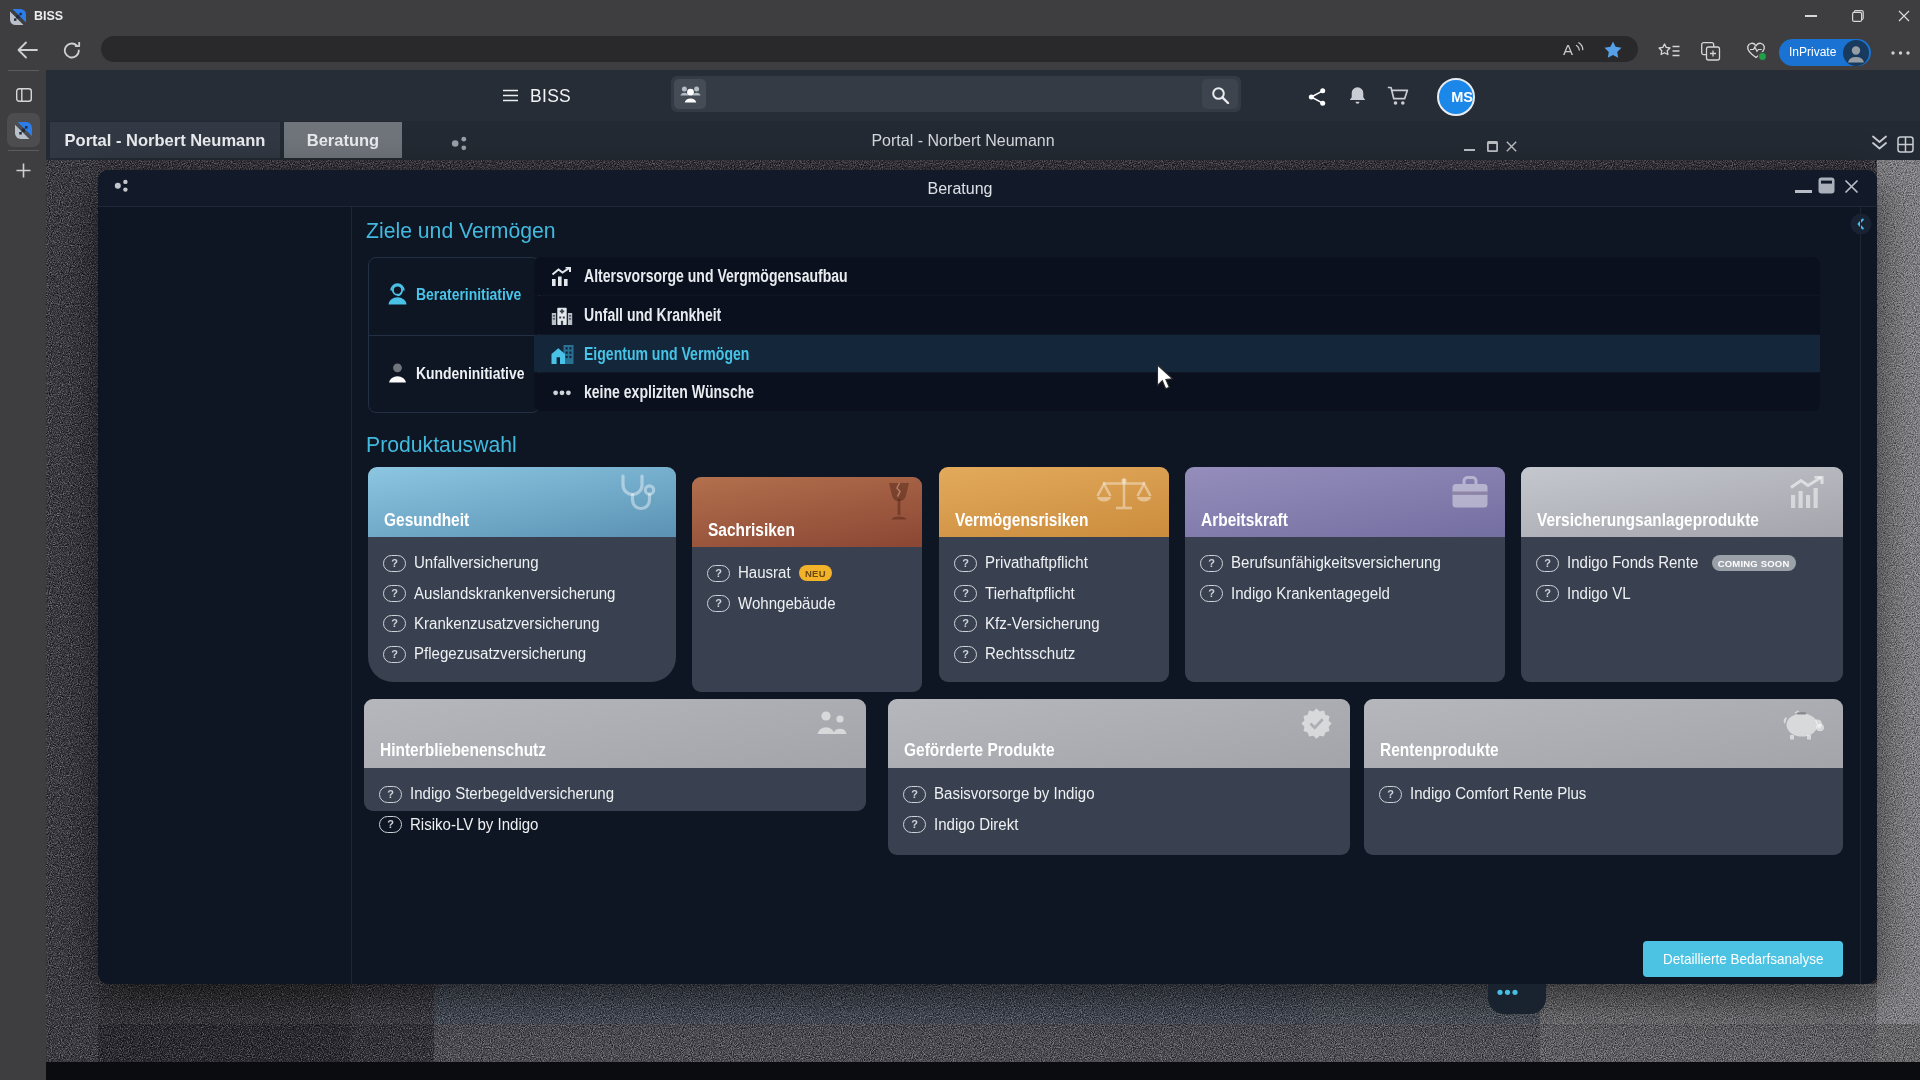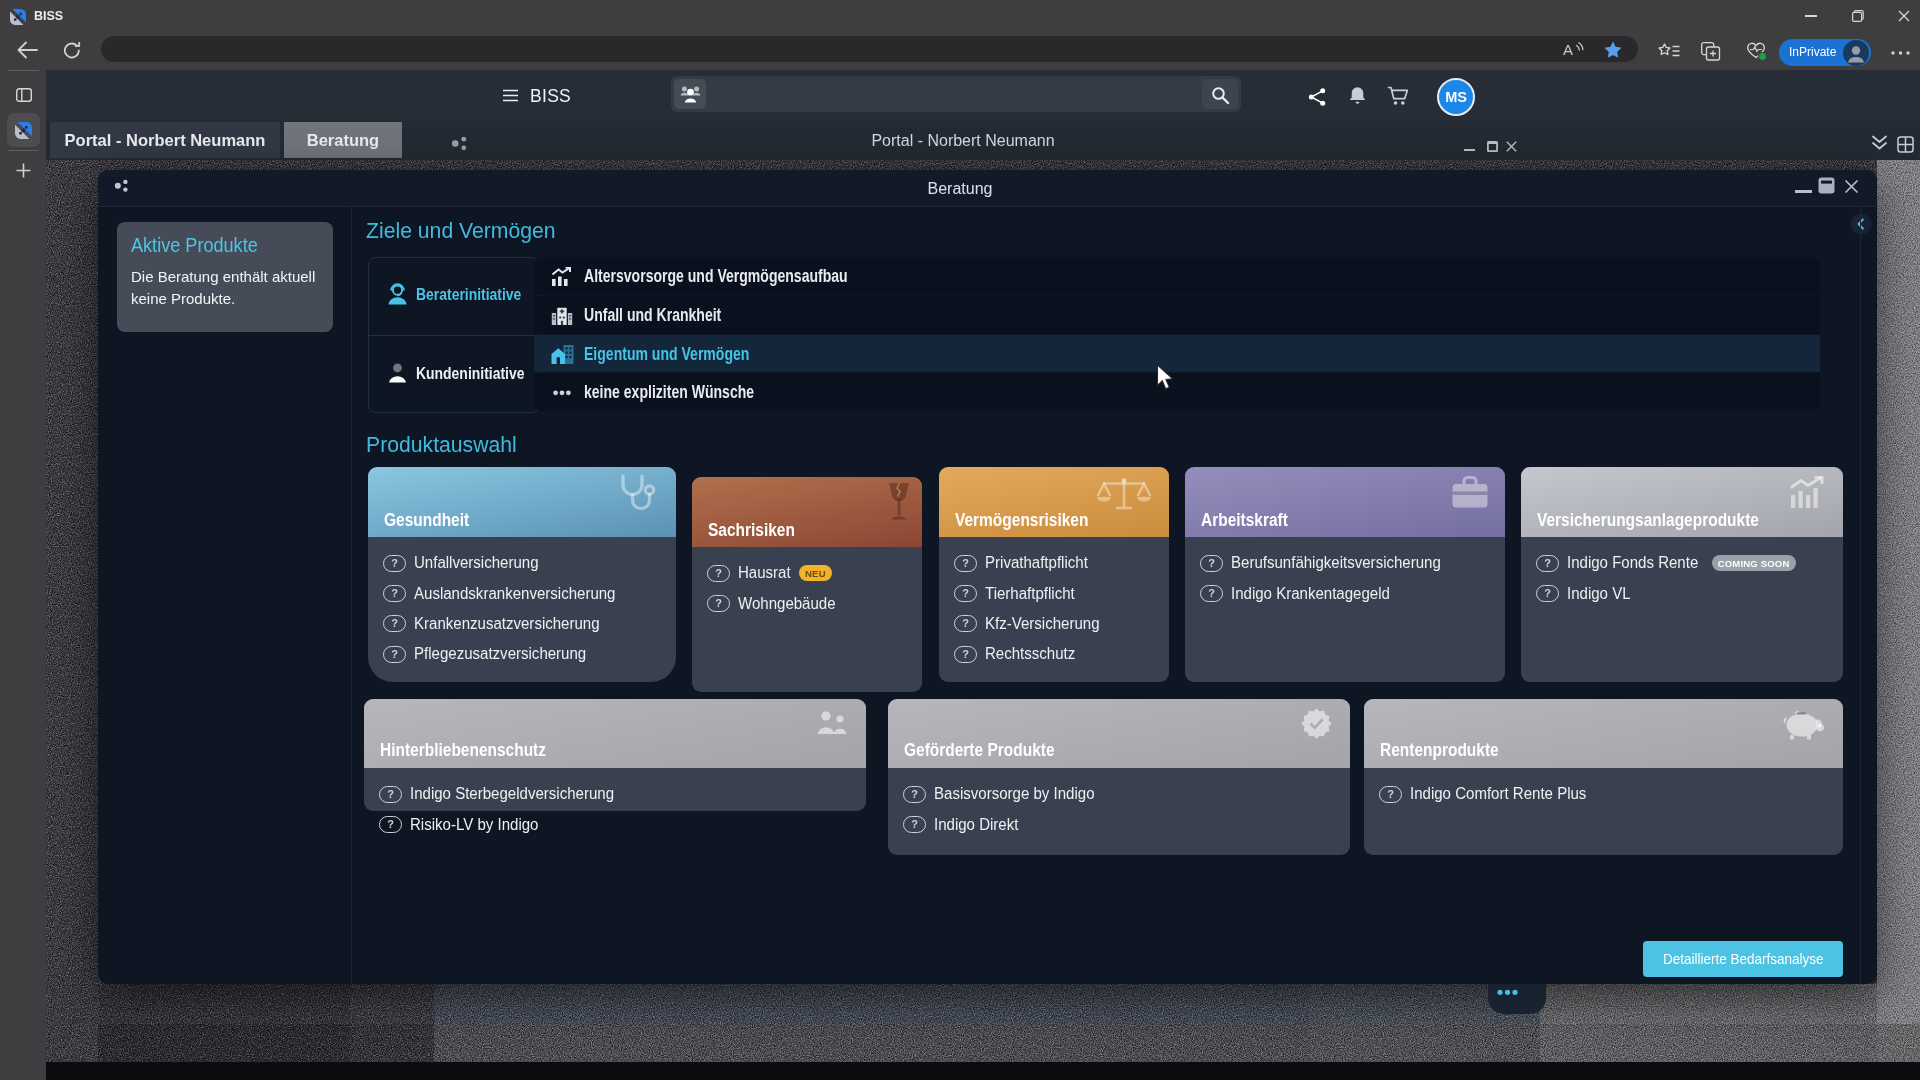--- a/index.html
+++ b/index.html
@@ -12,21 +12,21 @@
   #urlpill { left:101px; top:36px; width:1537px; height:26px; background:#29292b; border-radius:13px; }
   #inprivate { left:1779px; top:39px; width:92px; height:27px; background:#1a73d2; border-radius:14px; color:#fff; font-size:12px; line-height:27px; padding-left:10px; }
   #sidebar { left:0; top:70px; width:46px; height:1010px; background:#3e3e40; }
   #sideapp { left:7px; top:113px; width:33px; height:34px; background:#4d4d4f; border-radius:7px; }
   
   #appbar { left:46px; top:70px; width:1874px; height:51px; background:#272d36; }
   #appname { left:530px; top:86px; color:#f0f2f4; font-size:17.5px; letter-spacing:.3px; }
   #searchbox { left:671px; top:76px; width:570px; height:36px; background:#343b44; border-radius:6px; }
   #peoplebtn { left:674px; top:79px; width:32px; height:30px; background:#454c55; border-radius:5px; }
   #magbtn { left:1202px; top:79px; width:36px; height:30px; background:#3d444d; border-radius:5px; }
-  #avatar { left:1437px; top:78px; width:38px; height:38px; border-radius:50%; background:#1b87e8; border:2px solid #e8ecf0; color:#fff; font-size:14.5px; font-weight:bold; text-align:center; line-height:34px; }
+  #avatar { left:1437px; top:78px; width:38px; height:38px; border-radius:50%; background:#1b87e8; border:2px solid #e8ecf0; color:#fff; font-size:14.5px; font-weight:bold; text-align:right; line-height:34px; }
   #tabrow { left:46px; top:121px; width:1874px; height:39px; background:#242a33; }
   .tab { top:122px; height:36px; font-size:16.5px; font-weight:bold; color:#e9ebee; line-height:36px; text-align:center; }
   #tab1 { left:50px; width:230px; background:#323944; }
   #tab2 { left:284px; width:118px; background:#70757c; }
   #mdititle { left:46px; top:121px; width:1834px; height:39px; text-align:center; color:#d5d9de; font-size:16px; line-height:39px; }
   
   #mdiarea { left:46px; top:160px; width:1874px; height:902px; background:#38363d; }
   #blackstrip { left:46px; top:1062px; width:1874px; height:18px; background:#0a0c10; }
   
   #win { left:98px; top:170px; width:1779px; height:814px; background:#0e1523; border-radius:10px; box-shadow:0 12px 45px rgba(0,0,0,.6); }
@@ -248,24 +248,20 @@
     </svg>
     <svg class="abs" style="left:1747px; top:9px;" width="13" height="15">
       <path d="M1 2 L12 13 M12 2 L1 13" stroke="#b9bec6" stroke-width="1.7" stroke-linecap="round"></path>
     </svg>
     <svg class="abs" style="left:1752px; top:43px;" width="22" height="22">
       <circle cx="11" cy="11" r="10.5" fill="#182232"></circle>
       <path d="M12.8 6.5 L8.6 11 L12.8 15.5" stroke="#3fc0e8" stroke-width="2" fill="none" stroke-linecap="round" stroke-linejoin="round"></path>
     </svg>
     <div class="abs" id="leftdivider"></div>
     <div class="abs" id="rightdivider"></div>
-    <div class="abs" id="aktivecard">
-      <h2>Aktive Produkte</h2>
-      <p>Die Beratung enthält aktuell keine Produkte.</p>
-    </div>
     <div class="abs heading" id="ziele">Ziele und Vermögen</div>
     <div class="abs" id="berbox"></div>
     <div class="abs" id="berdiv"></div>
     <div class="abs" style="left:318px; top:115px; font-size:17px; font-weight:bold; color:#48c5e9; transform:scaleX(.82); transform-origin:0 50%;">Beraterinitiative</div>
     <div class="abs" style="left:318px; top:194px; font-size:17px; font-weight:bold; color:#eef1f4; transform:scaleX(.82); transform-origin:0 50%;">Kundeninitiative</div>
     <svg class="abs" style="left:288px; top:113px;" width="23" height="22" viewBox="0 0 23 22">
       <circle cx="11.5" cy="7.2" r="4.6" stroke="#4ac2e8" stroke-width="1.9" fill="none"></circle>
       <path d="M5.2 7.5 a6.3 6.3 0 0 1 12.6 0" stroke="#4ac2e8" stroke-width="1.9" fill="none"></path>
       <path d="M15.5 9.5 a4.5 4.5 0 0 1 -4 3" stroke="#4ac2e8" stroke-width="1.6" fill="none"></path>
       <path d="M2.5 21.5 a9 7.2 0 0 1 18 0z" fill="#4ac2e8"></path>

